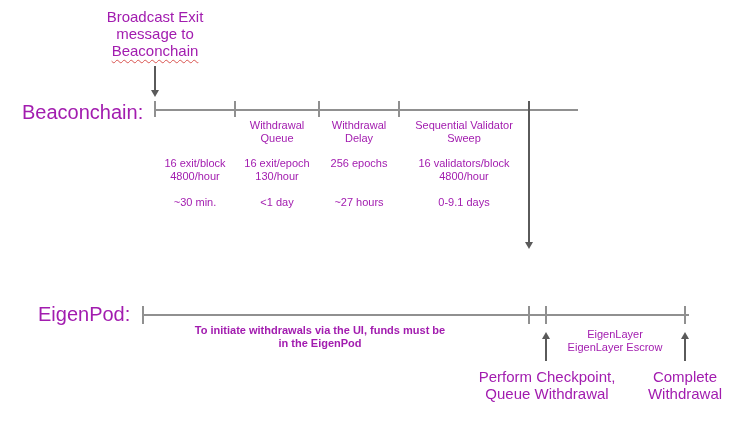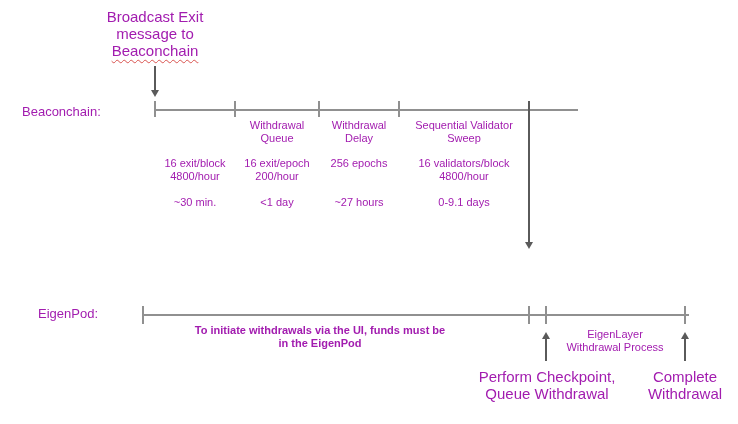--- a/index.html
+++ b/index.html
@@ -7,21 +7,21 @@
     position:relative;
     width:738px;height:424px;
     background:#ffffff;
     font-family:"Liberation Sans", sans-serif;
     color:#a21caf;
     overflow:hidden;
   }
   .txt{position:absolute;}
   .center{text-align:center;}
   .pre{white-space:pre-line;}
-  .big{font-size:13px;line-height:22px;}
+  .big{font-size:20px;line-height:22px;}
   .mid{font-size:15px;line-height:17px;}
   .small{font-size:11px;line-height:13px;}
   .hline{position:absolute;height:1.5px;background:#909090;}
   .vtick{position:absolute;width:1.5px;background:#909090;}
   .astem{position:absolute;width:1.5px;background:#5a5a5a;}
   .ahead-down{
     position:absolute;width:0;height:0;
     border-left:4px solid transparent;
     border-right:4px solid transparent;
     border-top:7px solid #5a5a5a;
@@ -71,21 +71,21 @@
 
   <div class="seg" style="left:140px;width:110px;">
     <div class="rate">16 exit/block
 4800/hour</div>
     <div class="dur">~30 min.</div>
   </div>
   <div class="seg" style="left:227px;width:100px;">
     <div class="name">Withdrawal
 Queue</div>
     <div class="rate">16 exit/epoch
-200/hour</div>
+130/hour</div>
     <div class="dur">&lt;1 day</div>
   </div>
   <div class="seg" style="left:309px;width:100px;">
     <div class="name">Withdrawal
 Delay</div>
     <div class="rate">256 epochs</div>
     <div class="dur">~27 hours</div>
   </div>
   <div class="seg" style="left:394px;width:140px;">
     <div class="name">Sequential Validator
@@ -101,21 +101,21 @@
   <div class="hline" style="left:143px;top:314px;width:546px;"></div>
   <div class="vtick" style="left:142px;top:306px;height:18px;"></div>
   <div class="vtick" style="left:528px;top:306px;height:18px;"></div>
   <div class="vtick" style="left:545px;top:306px;height:18px;"></div>
   <div class="vtick" style="left:684px;top:306px;height:18px;"></div>
 
   <div class="txt small center pre" style="left:170px;top:324px;width:300px;font-weight:bold;">To initiate withdrawals via the UI, funds must be
 in the EigenPod</div>
 
   <div class="txt small center pre" style="left:545px;top:328px;width:140px;">EigenLayer
-Withdrawal Process</div>
+EigenLayer Escrow</div>
 
   <div class="ahead-up" style="left:542px;top:332px;"></div>
   <div class="astem" style="left:545px;top:338px;height:23px;"></div>
 
   <div class="ahead-up" style="left:681px;top:332px;"></div>
   <div class="astem" style="left:684px;top:338px;height:23px;"></div>
 
   <div class="txt mid center pre" style="left:452px;top:368px;width:190px;">Perform Checkpoint,
 Queue Withdrawal</div>
   <div class="txt mid center pre" style="left:630px;top:368px;width:110px;">Complete

